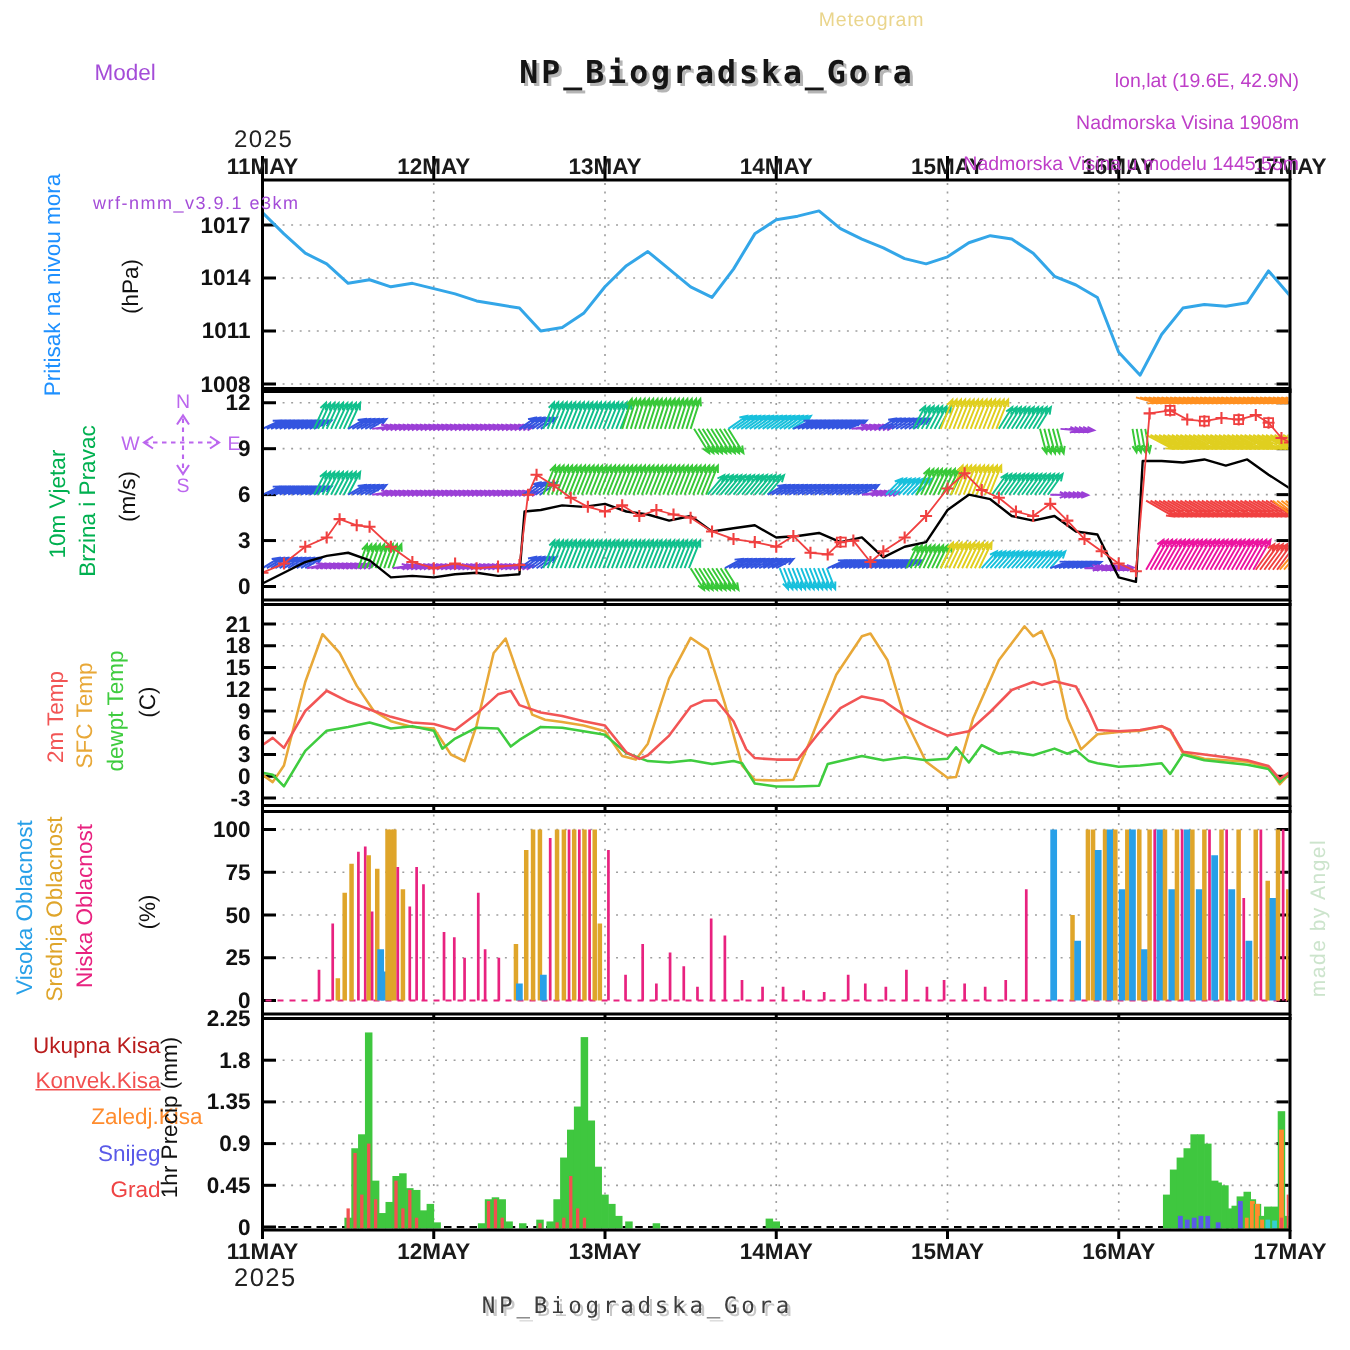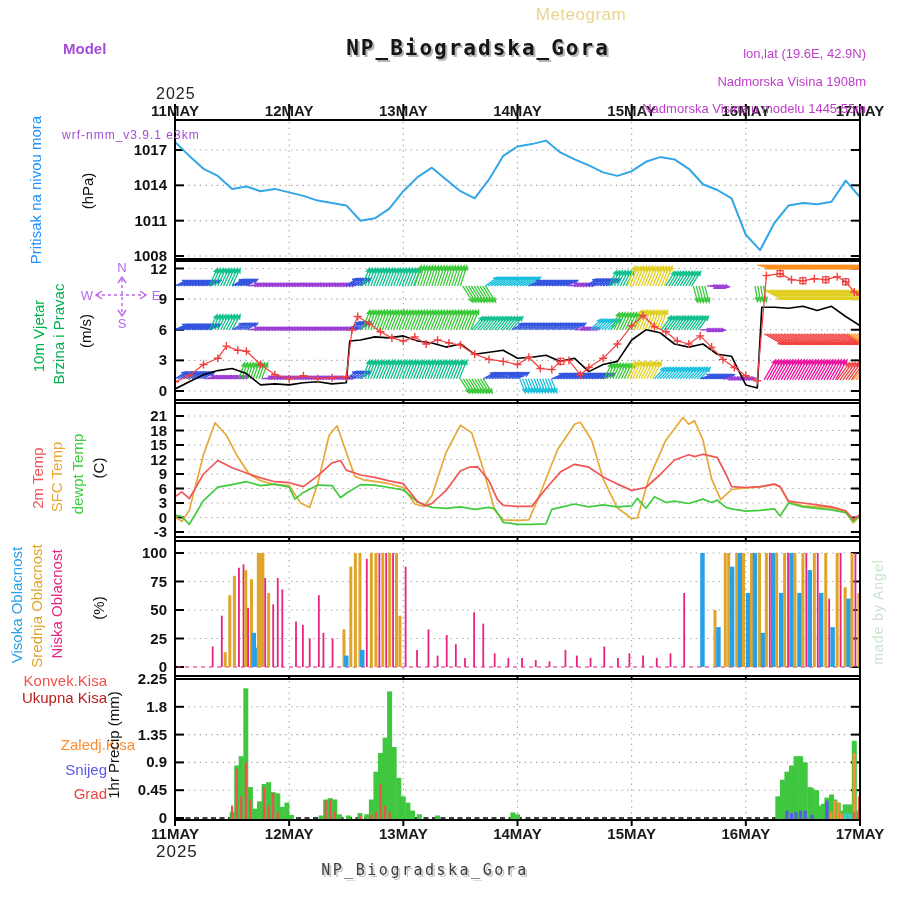--- a/index.html
+++ b/index.html
@@ -1,21 +1,21 @@
 <!DOCTYPE html>
 <html><head>
 <meta charset="utf-8">
 <style>
   html,body{margin:0;padding:0;background:#fff;}
   .page{position:relative;width:900px;height:900px;background:#fff;overflow:hidden;
         font-family:"Liberation Sans",sans-serif;}
   .abs{position:absolute;white-space:nowrap;}
   .vlab{position:absolute;width:220px;height:16px;line-height:16px;text-align:center;
         transform:rotate(-90deg);font-size:15px;white-space:nowrap;}
-  .meteo{color:#ead58c;font-size:17px;letter-spacing:.5px;}
+  .meteo{color:#ead58c;font-size:13px;letter-spacing:.5px;}
   .title{color:#151515;font-family:"DejaVu Sans Mono","Liberation Mono",monospace;
          font-weight:bold;font-size:21px;letter-spacing:2px;text-shadow:2px 2px 0 #b5b5b5;}
   .hpurple{color:#a44cd8;}
   .hmag{color:#be3ec8;text-align:right;font-size:13px;}
   .yearlbl{color:#222;font-size:16px;letter-spacing:1px;}
   .footer{color:#3d3d3d;font-family:"DejaVu Sans Mono","Liberation Mono",monospace;
           font-size:15px;letter-spacing:2.5px;text-shadow:2px 2px 0 #c8c8c8;}
   .wm{color:#cce4cc;font-size:14px;letter-spacing:1px;}
   .plab{position:absolute;font-size:15px;text-align:right;}
   svg text{font-family:"Liberation Sans",sans-serif;}
@@ -505,21 +505,21 @@
       <line x1="860" y1="259" x2="860" y2="262" stroke="#000" stroke-width="2"></line>
       <line x1="860" y1="400" x2="860" y2="404" stroke="#000" stroke-width="2"></line>
       <line x1="860" y1="537" x2="860" y2="542" stroke="#000" stroke-width="2"></line>
       <line x1="860" y1="676" x2="860" y2="680" stroke="#000" stroke-width="2"></line>
       <text x="860" y="116" text-anchor="middle" font-size="15" font-weight="700" fill="#1a1a1a">17MAY</text>
       <text x="860" y="839" text-anchor="middle" font-size="15" font-weight="700" fill="#1a1a1a">17MAY</text>
     </svg>
 
   <div class="abs meteo" style="left:481px;top:5px;width:200px;text-align:center;">Meteogram</div>
   <div class="abs title" style="left:278px;top:36px;width:400px;text-align:center;">NP_Biogradska_Gora</div>
-  <div class="abs hpurple" style="left:63px;top:40px;font-size:15px;font-weight:bold;">Model</div>
+  <div class="abs hpurple" style="left:63px;top:40px;font-size:15px;">Model</div>
   <div class="abs hpurple" style="left:62px;top:84px;font-size:12px;letter-spacing:1px;margin-top:44px;">wrf-nmm_v3.9.1 e3km</div>
   <div class="abs hmag" style="right:34px;top:46px;">lon,lat (19.6E, 42.9N)</div>
   <div class="abs hmag" style="right:34px;top:74px;">Nadmorska Visina 1908m</div>
   <div class="abs hmag" style="right:34px;top:101px;">Nadmorska Visina u modelu 1445.55m</div>
 
   <div class="abs yearlbl" style="left:156px;top:85px;">2025</div>
   <div class="abs yearlbl" style="left:156px;top:842px;font-size:17px;">2025</div>
 
   <div class="vlab" style="left:-74px;top:182px;color:#1e90ff;">Pritisak na nivou mora</div>
   <div class="vlab" style="left:-22px;top:183px;color:#111;">(hPa)</div>
@@ -532,21 +532,21 @@
   <div class="vlab" style="left:-53px;top:469px;color:#e8a838;">SFC Temp</div>
   <div class="vlab" style="left:-32px;top:466px;color:#3fcc3f;">dewpt Temp</div>
   <div class="vlab" style="left:-11px;top:460px;color:#111;">(C)</div>
 
   <div class="vlab" style="left:-93px;top:597px;color:#28a0e8;">Visoka Oblacnost</div>
   <div class="vlab" style="left:-73px;top:598px;color:#dfa52a;">Srednja Oblacnost</div>
   <div class="vlab" style="left:-53px;top:596px;color:#e8227f;">Niska Oblacnost</div>
   <div class="vlab" style="left:-11px;top:600px;color:#111;">(%)</div>
 
   <div class="plab" style="right:793px;top:689px;color:#b91c1c;">Ukupna Kisa</div>
-  <div class="plab" style="right:793px;top:672px;color:#f25050;">Konvek.Kisa</div>
+  <div class="plab" style="right:793px;top:712px;color:#f25050;text-decoration:underline;">Konvek.Kisa</div>
   <div class="plab" style="right:765px;top:736px;color:#ff8c2e;">Zaledj.Kisa</div>
   <div class="plab" style="right:793px;top:761px;color:#5a5ae8;margin-left:19px;">Snijeg</div>
   <div class="plab" style="right:793px;top:785px;color:#ef4444;">Grad</div>
   <div class="vlab" style="left:4px;top:737px;color:#111;">1hr Precip (mm)</div>
 
   <svg class="abs" style="left:78px;top:256px;" width="84" height="76">
     <g stroke="#bb66ee" fill="none" stroke-width="1.4">
       <line x1="44" y1="23" x2="44" y2="58" stroke-dasharray="3 3"></line>
       <line x1="18" y1="39" x2="68" y2="39" stroke-dasharray="3 3"></line>
       <path d="M40,27 L44,21 L48,27"></path>

